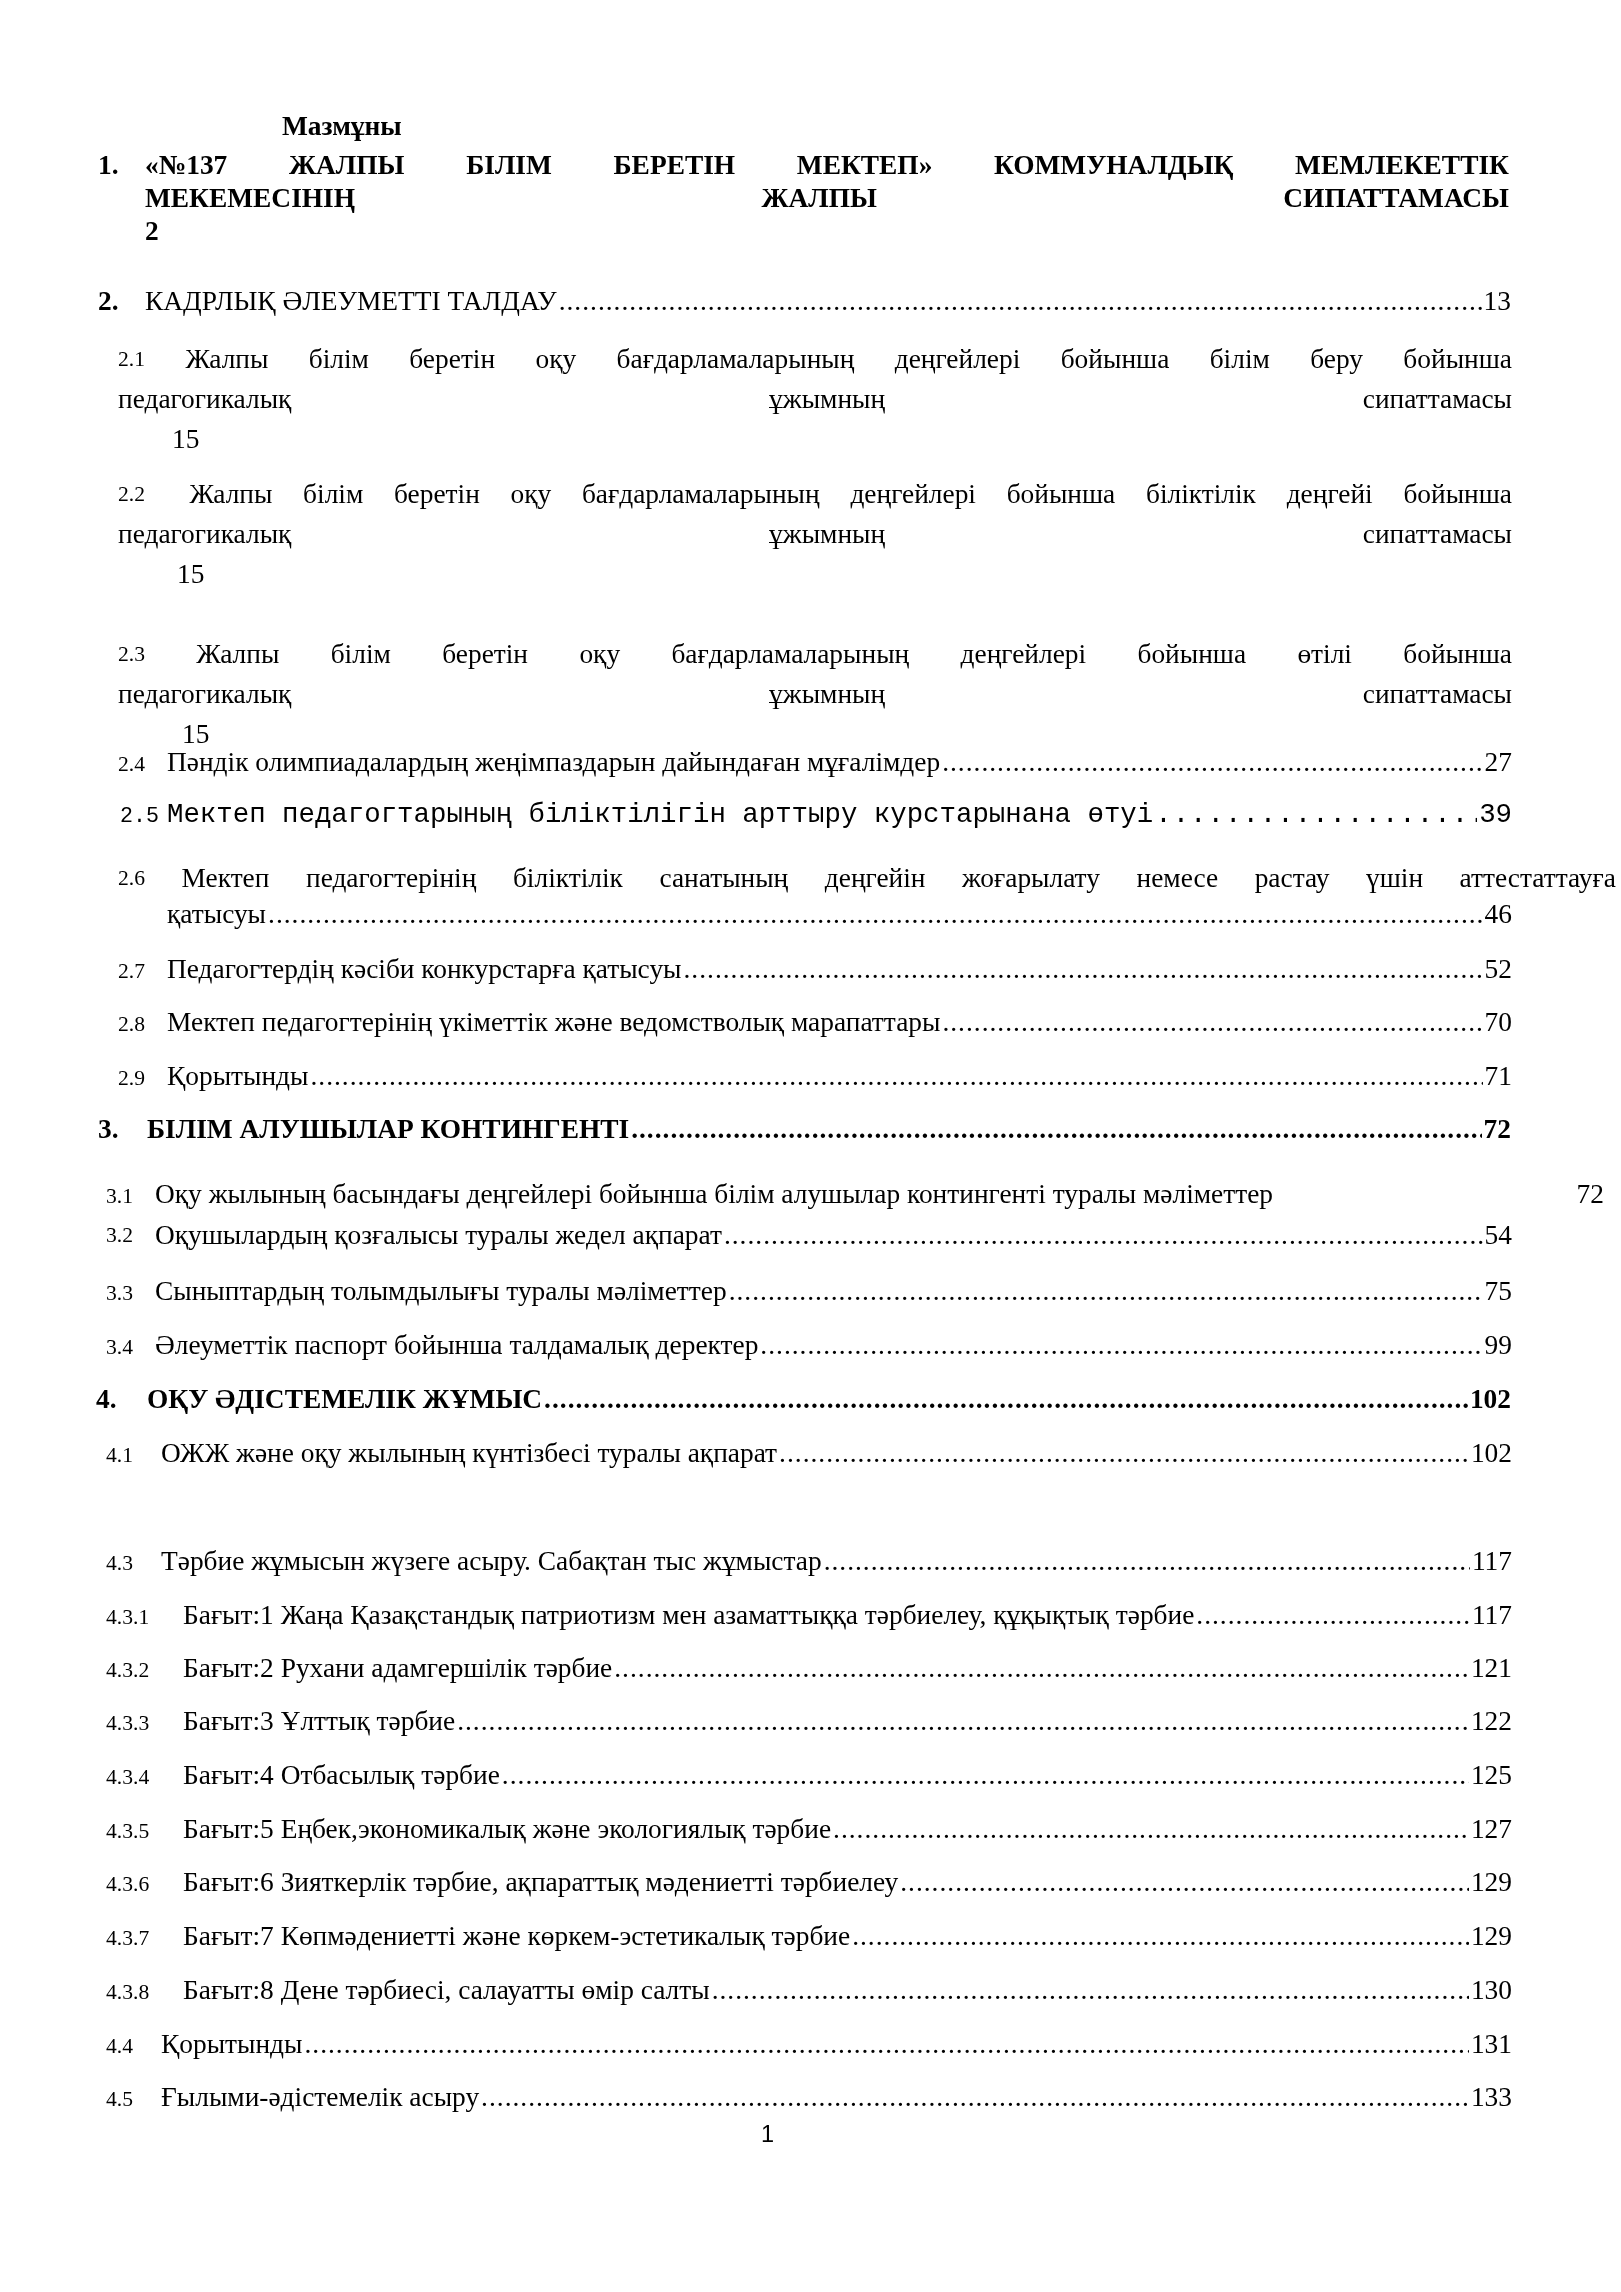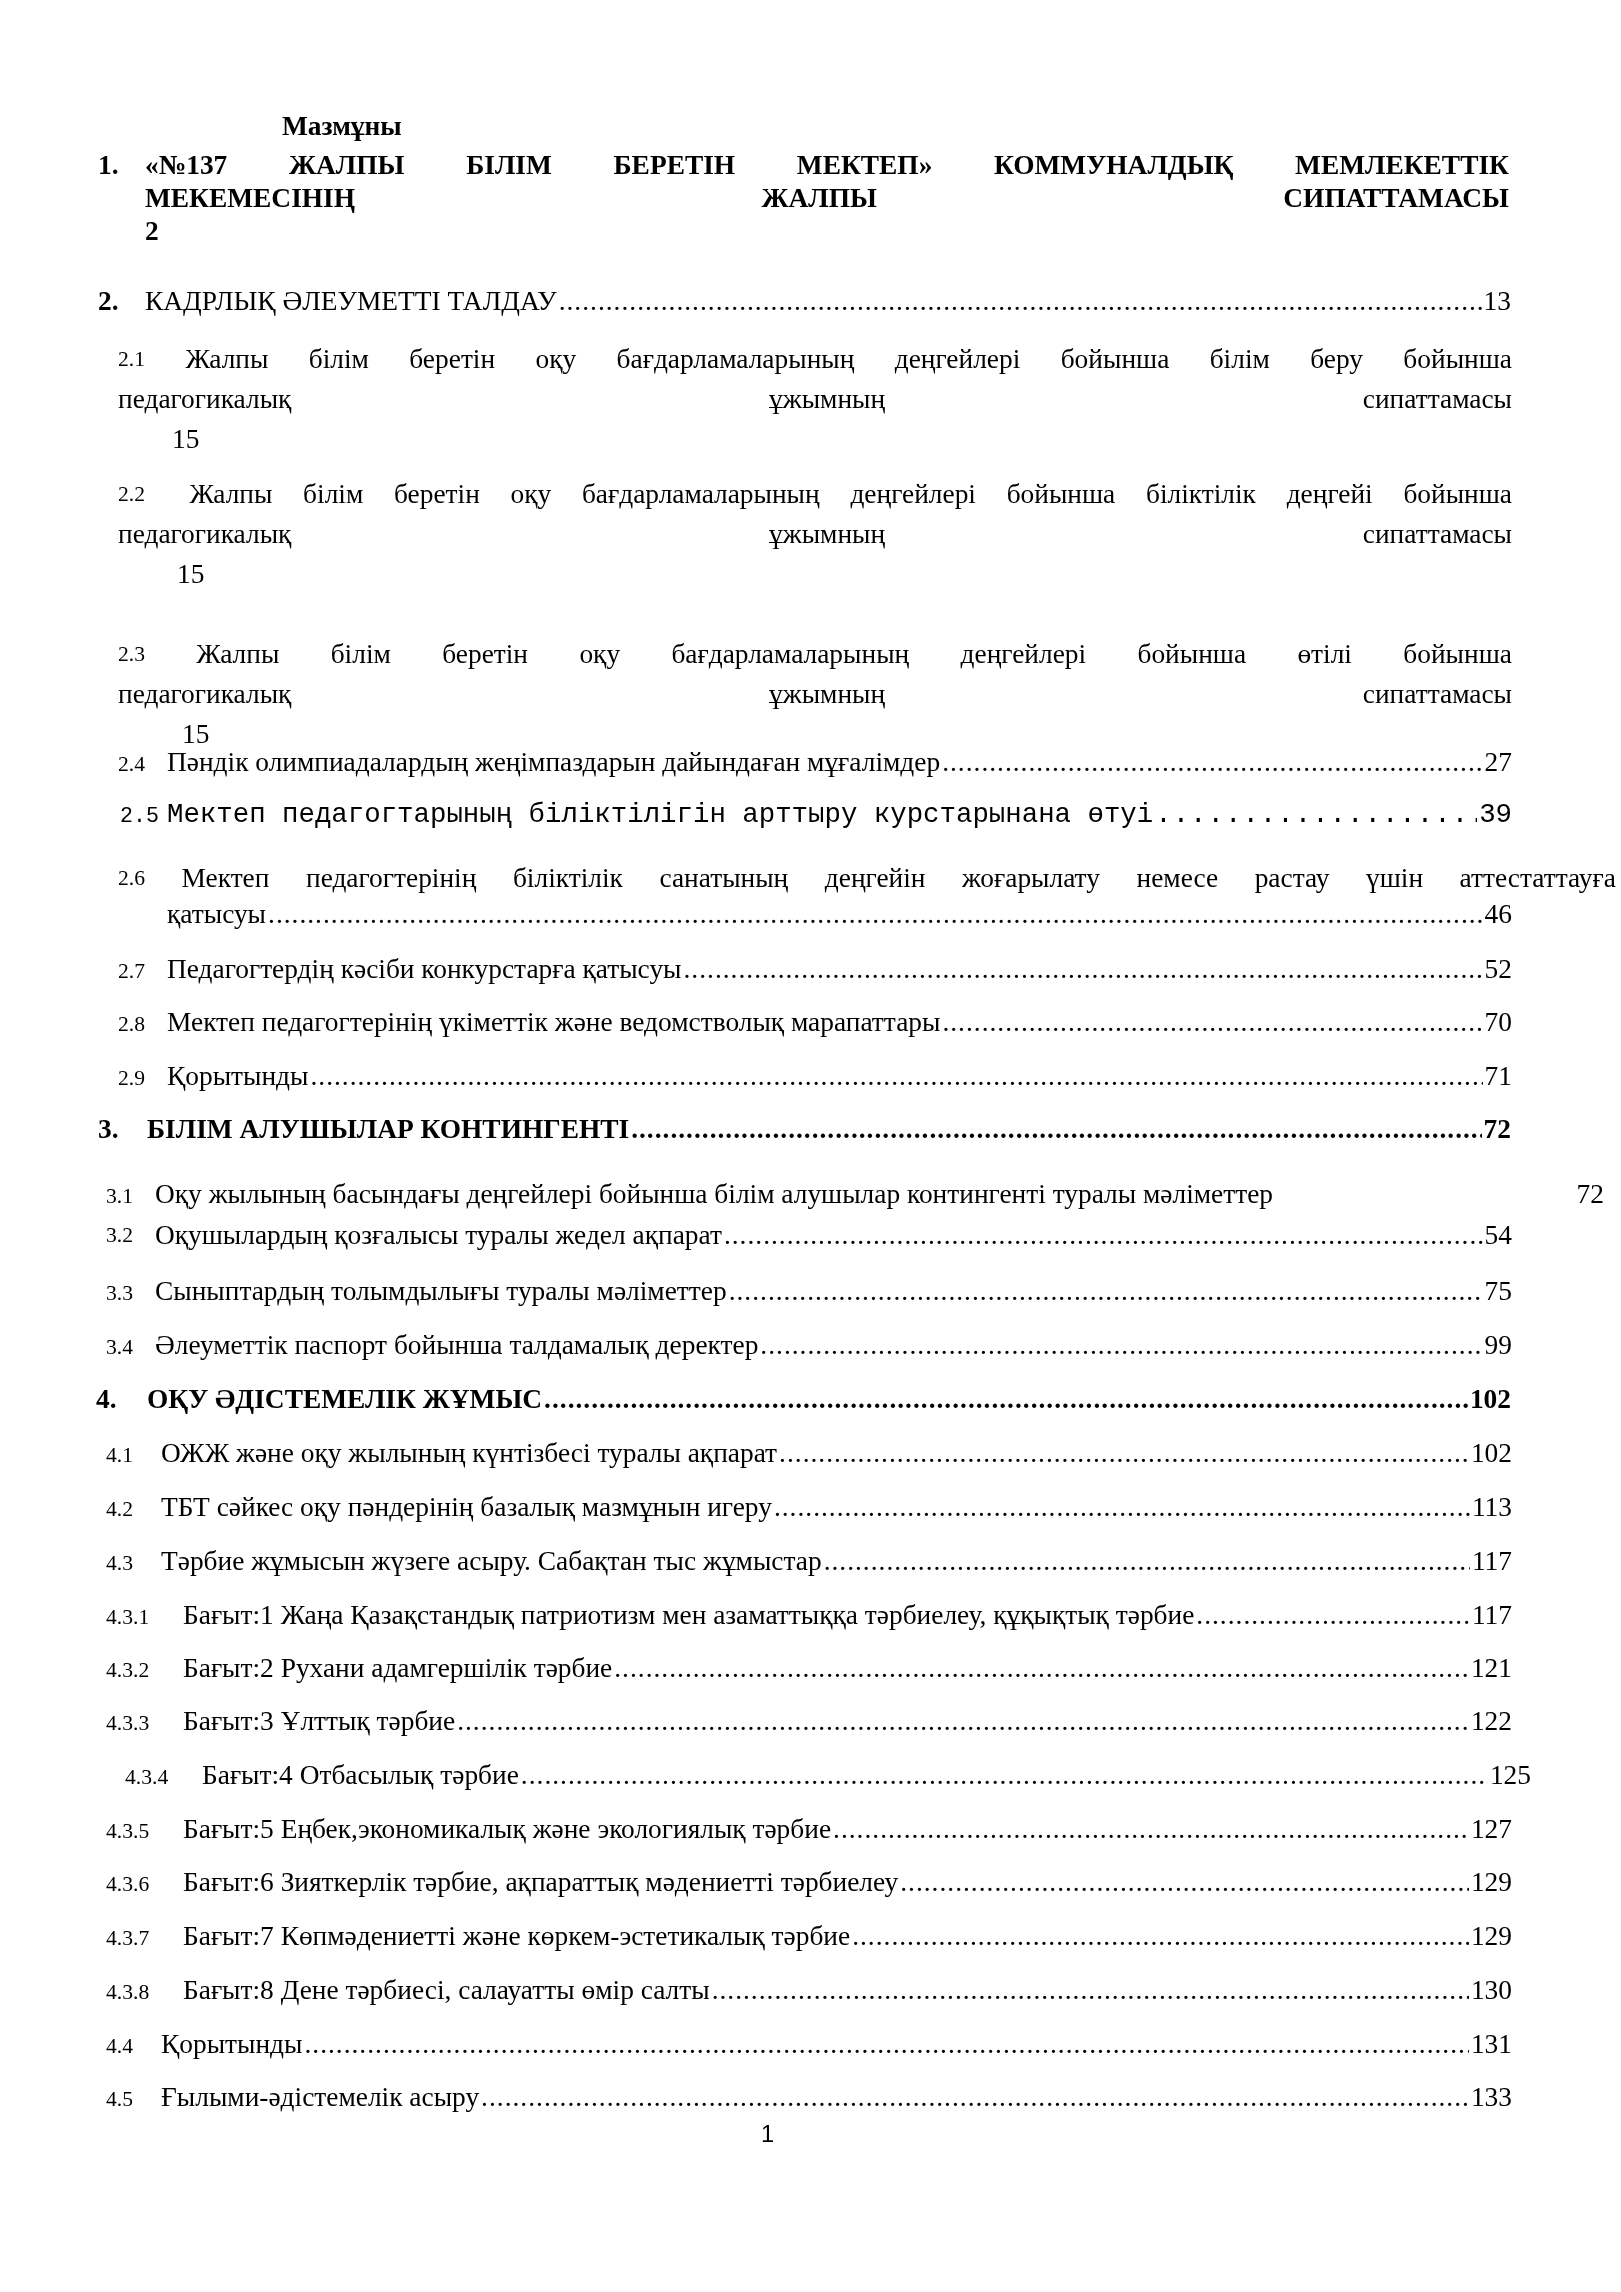--- a/index.html
+++ b/index.html
@@ -237,26 +237,20 @@
     <span class="pg">102</span>
   </div>
 
   <div class="row" style="left:106px; top:1436px; width:1406px;">
     <span class="num-sm" style="width:55px;">4.1</span>
     <span class="txt">ОЖЖ және оқу жылының күнтізбесі туралы ақпарат</span>
     <span class="leader"></span>
     <span class="pg">102</span>
   </div>
 
-  <div class="row" style="left:106px; top:1490px; width:1406px;">
-    <span class="num-sm" style="width:55px;">4.2</span>
-    <span class="txt">ТБТ сәйкес оқу пәндерінің базалық мазмұнын игеру</span>
-    <span class="leader"></span>
-    <span class="pg">113</span>
-  </div>
 
   <div class="row" style="left:106px; top:1544px; width:1406px;">
     <span class="num-sm" style="width:55px;">4.3</span>
     <span class="txt">Тәрбие жұмысын жүзеге асыру. Сабақтан тыс жұмыстар</span>
     <span class="leader"></span>
     <span class="pg">117</span>
   </div>
 
   <div class="row" style="left:106px; top:1598px; width:1406px;">
     <span class="num-sm" style="width:77px;">4.3.1</span>
@@ -272,21 +266,21 @@
     <span class="pg">121</span>
   </div>
 
   <div class="row" style="left:106px; top:1704px; width:1406px;">
     <span class="num-sm" style="width:77px;">4.3.3</span>
     <span class="txt">Бағыт:3 Ұлттық тәрбие</span>
     <span class="leader"></span>
     <span class="pg">122</span>
   </div>
 
-  <div class="row" style="left:106px; top:1758px; width:1406px;margin-left:19px;">
+  <div class="row" style="left:106px; top:1758px; width:1406px;">
     <span class="num-sm" style="width:77px;">4.3.4</span>
     <span class="txt">Бағыт:4 Отбасылық тәрбие</span>
     <span class="leader"></span>
     <span class="pg">125</span>
   </div>
 
   <div class="row" style="left:106px; top:1812px; width:1406px;">
     <span class="num-sm" style="width:77px;">4.3.5</span>
     <span class="txt">Бағыт:5 Еңбек,экономикалық және экологиялық тәрбие</span>
     <span class="leader"></span>

